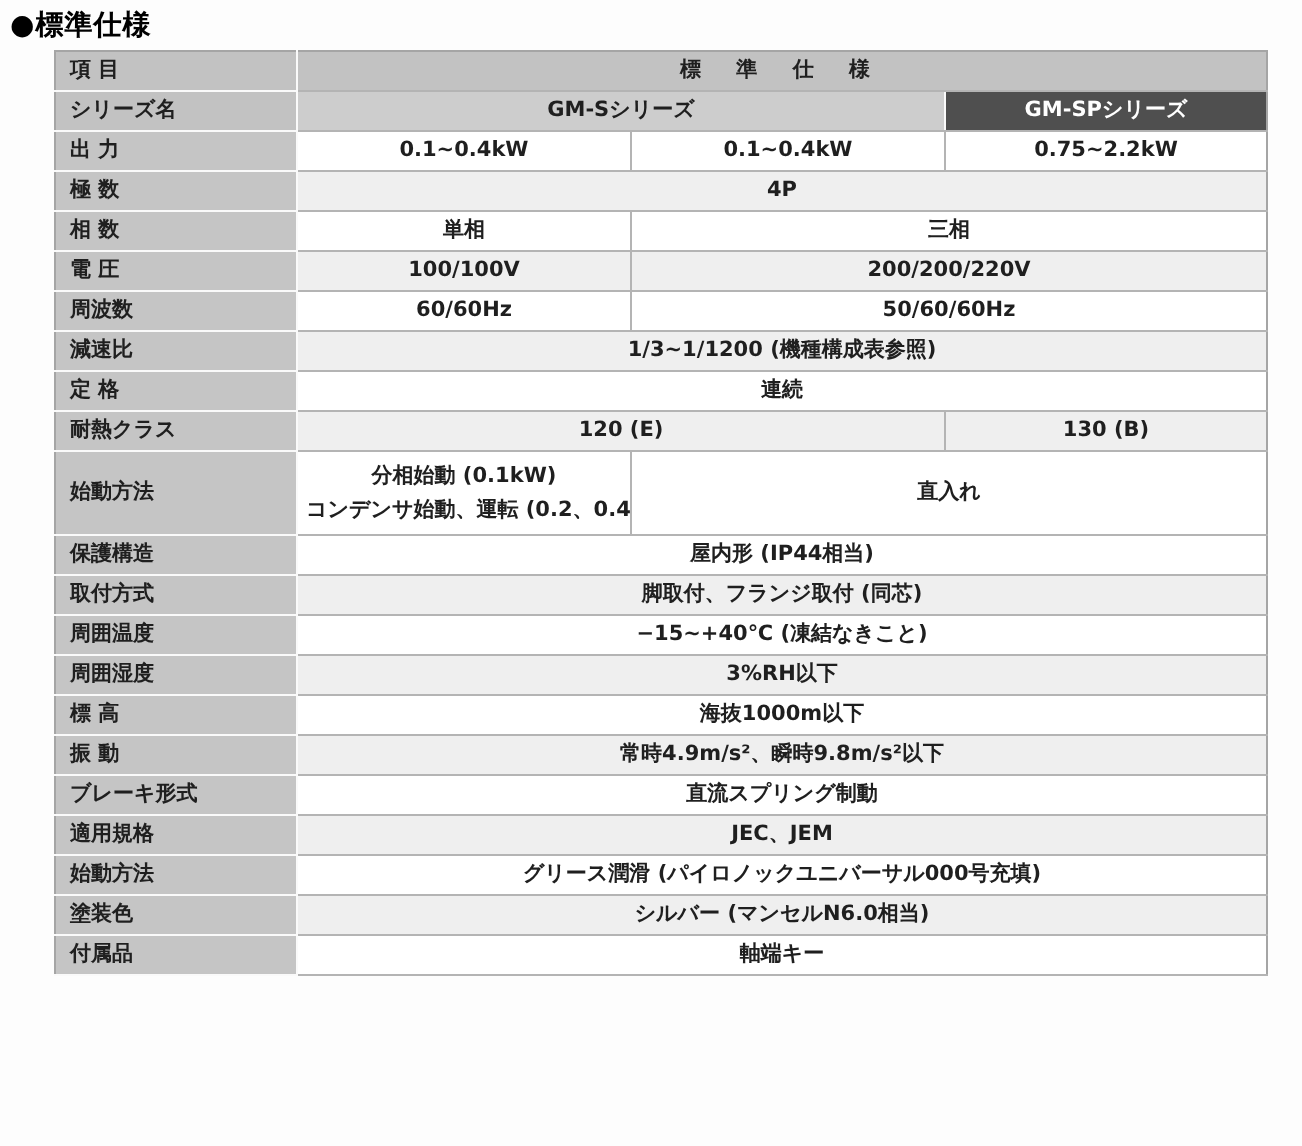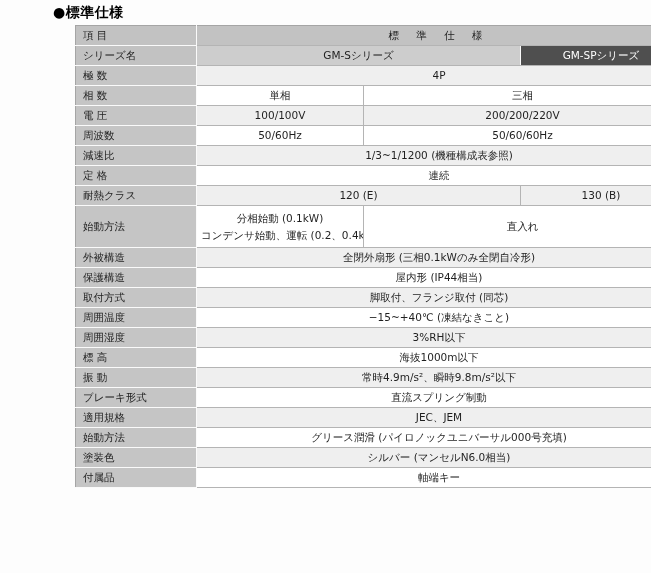--- a/index.html
+++ b/index.html
@@ -16,21 +16,21 @@
     --page-bg: #fdfdfd;
   }
   * { box-sizing: border-box; }
   html, body {
     margin: 0; padding: 0;
     width: 651px; height: 573px;
     background: var(--page-bg);
     font-family: "DejaVu Sans", "Liberation Sans", sans-serif;
     overflow: hidden;
   }
-  .page { position: relative; width: 651px; height: 573px; padding-left: 48px; }
+  .page { position: relative; width: 651px; height: 573px; }
   .heading {
     margin: 0;
     padding: 4px 0 3px 5px;
     font-size: 14px;
     font-weight: bold;
     color: #000;
     letter-spacing: 0.5px;
   }
   table.spec {
     border-collapse: collapse;
@@ -40,21 +40,21 @@
     border: 1px solid #a5a5a5;
   }
   col.c-label { width: 121px; }
   col.c1 { width: 167px; }
   col.c2 { width: 157px; }
   col.c3 { width: 161px; }
   td {
     height: 20px;
     padding: 1px 4px;
     font-size: 10.5px;
-    font-weight: normal;
+    font-weight: bold;
     color: var(--text);
     text-align: center;
     vertical-align: middle;
     line-height: 1.25;
     white-space: nowrap;
     overflow: hidden;
   }
   td.label {
     background: var(--label-bg);
     text-align: left;
@@ -101,37 +101,43 @@
     <tbody>
         <tr class="header">
           <td class="label">項 目</td>
           <td colspan="3" class="data head">標 準 仕 様</td>
         </tr>
         <tr class="series">
           <td class="label">シリーズ名</td>
           <td colspan="2" class="data series-light">GM-Sシリーズ</td>
           <td colspan="1" class="data series-dark">GM-SPシリーズ</td>
         </tr>
+        <tr class="white">
+          <td class="label">出 力</td>
+          <td colspan="1" class="data">0.1~0.4kW</td>
+          <td colspan="1" class="data">0.1~0.4kW</td>
+          <td colspan="1" class="data">0.75~2.2kW</td>
+        </tr>
         <tr class="gray">
           <td class="label">極 数</td>
           <td colspan="3" class="data">4P</td>
         </tr>
         <tr class="white">
           <td class="label">相 数</td>
           <td colspan="1" class="data">単相</td>
           <td colspan="2" class="data">三相</td>
         </tr>
         <tr class="gray">
           <td class="label">電 圧</td>
           <td colspan="1" class="data">100/100V</td>
           <td colspan="2" class="data">200/200/220V</td>
         </tr>
         <tr class="white">
           <td class="label">周波数</td>
-          <td colspan="1" class="data">50/60Hz</td>
+          <td colspan="1" class="data">60/60Hz</td>
           <td colspan="2" class="data">50/60/60Hz</td>
         </tr>
         <tr class="gray">
           <td class="label">減速比</td>
           <td colspan="3" class="data">1/3~1/1200 (機種構成表参照)</td>
         </tr>
         <tr class="white">
           <td class="label">定 格</td>
           <td colspan="3" class="data">連続</td>
         </tr>
@@ -141,24 +147,20 @@
           <td colspan="1" class="data">130 (B)</td>
         </tr>
         <tr class="white tall">
           <td class="label">始動方法</td>
           <td colspan="1" class="data">
             <div class="cell-line">分相始動 (0.1kW)</div>
             <div class="cell-line">コンデンサ始動、運転 (0.2、0.4kW)</div>
           </td>
           <td colspan="2" class="data">直入れ</td>
         </tr>
-        <tr class="gray">
-          <td class="label">外被構造</td>
-          <td colspan="3" class="data">全閉外扇形 (三相0.1kWのみ全閉自冷形)</td>
-        </tr>
         <tr class="white">
           <td class="label">保護構造</td>
           <td colspan="3" class="data">屋内形 (IP44相当)</td>
         </tr>
         <tr class="gray">
           <td class="label">取付方式</td>
           <td colspan="3" class="data">脚取付、フランジ取付 (同芯)</td>
         </tr>
         <tr class="white">
           <td class="label">周囲温度</td>

